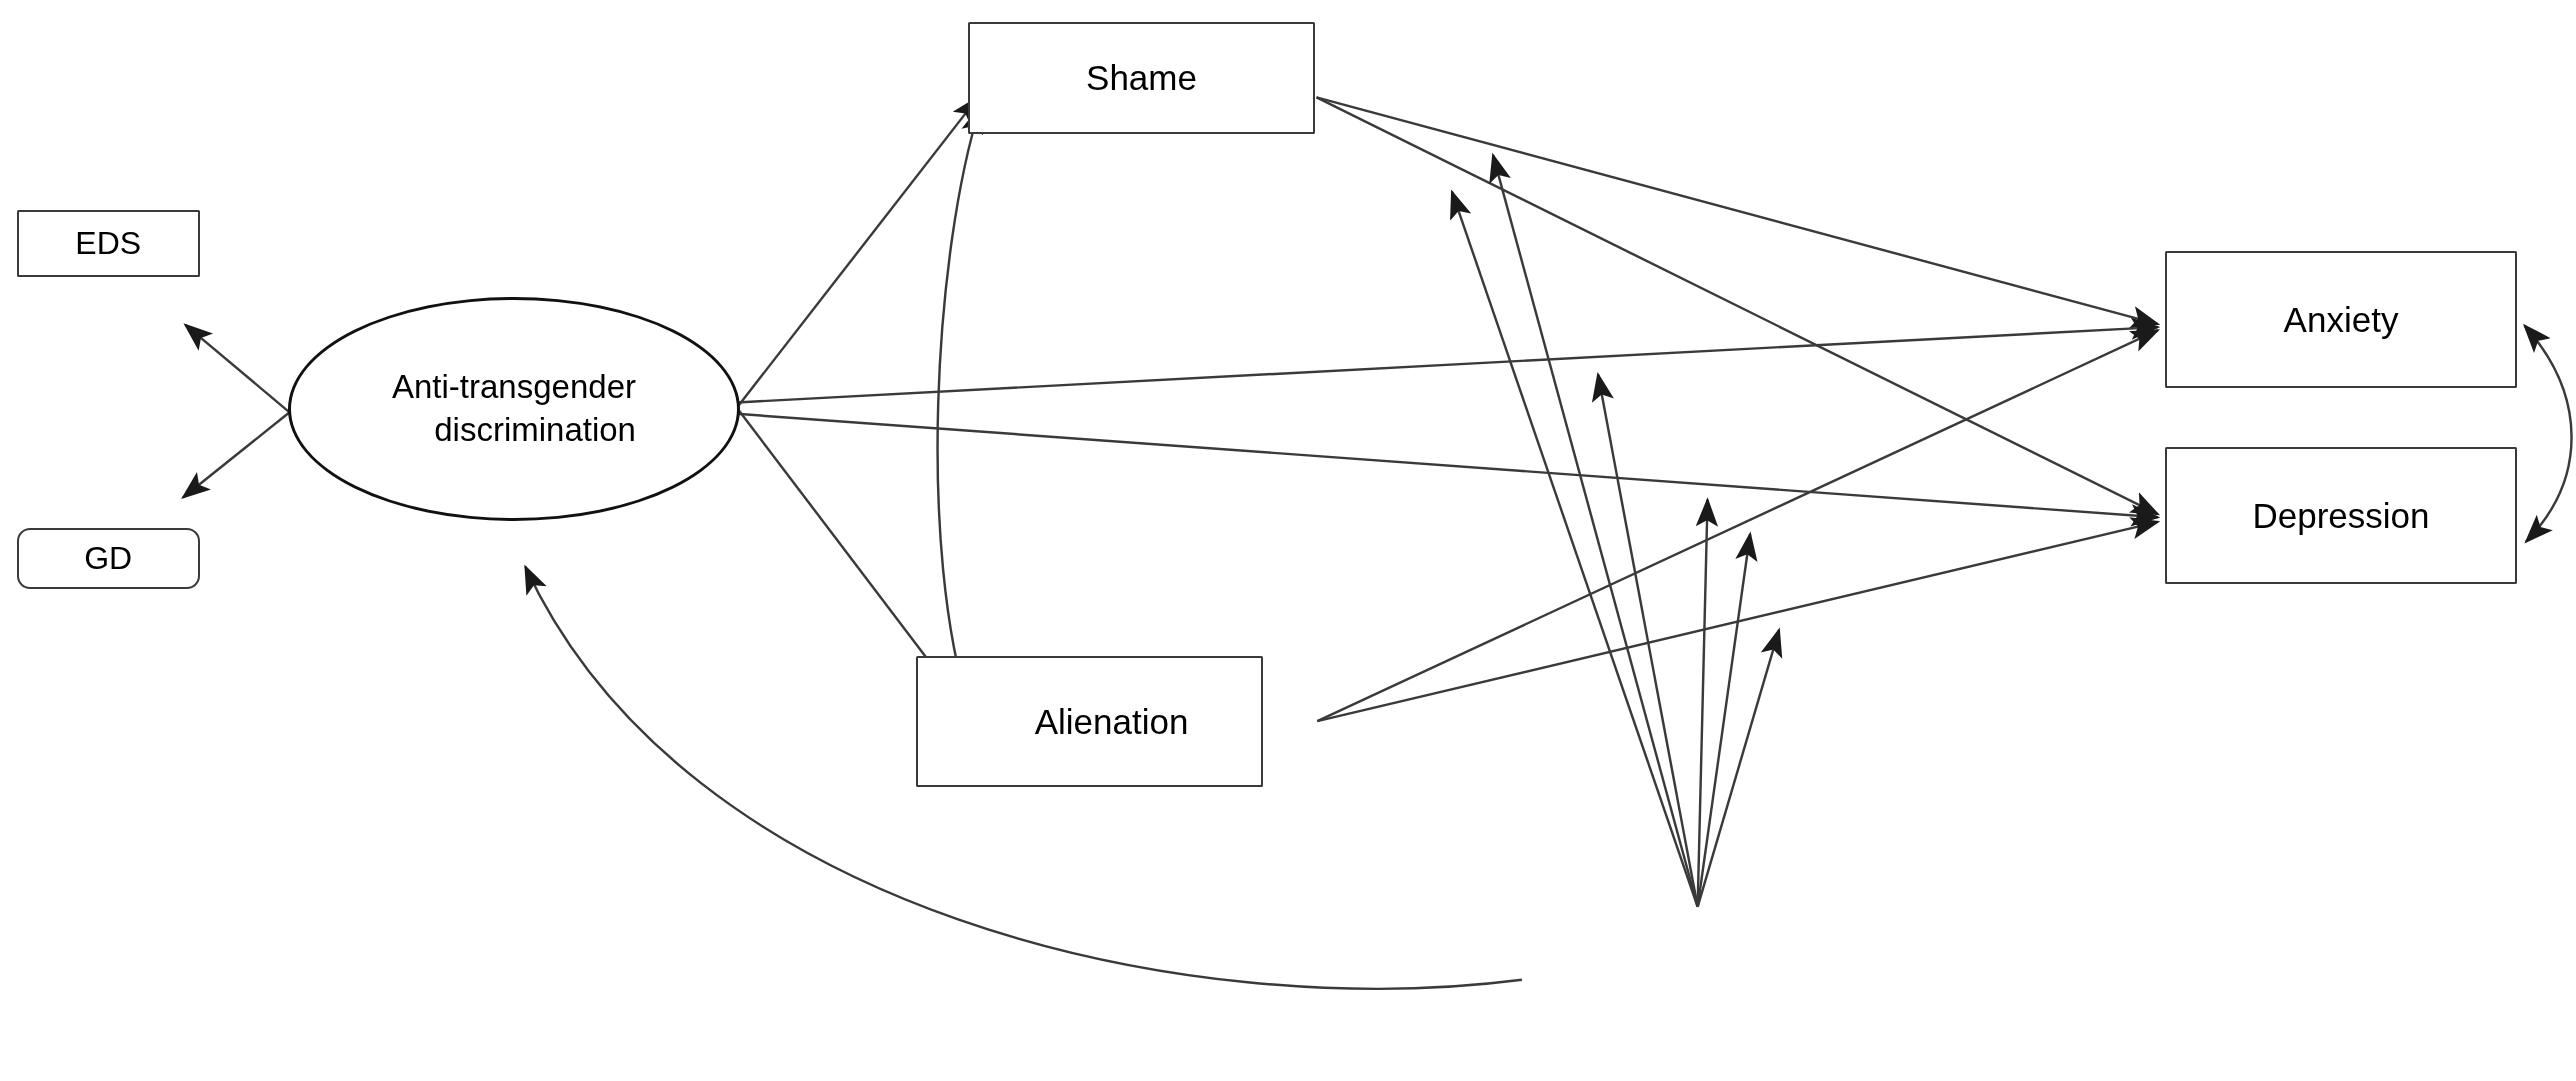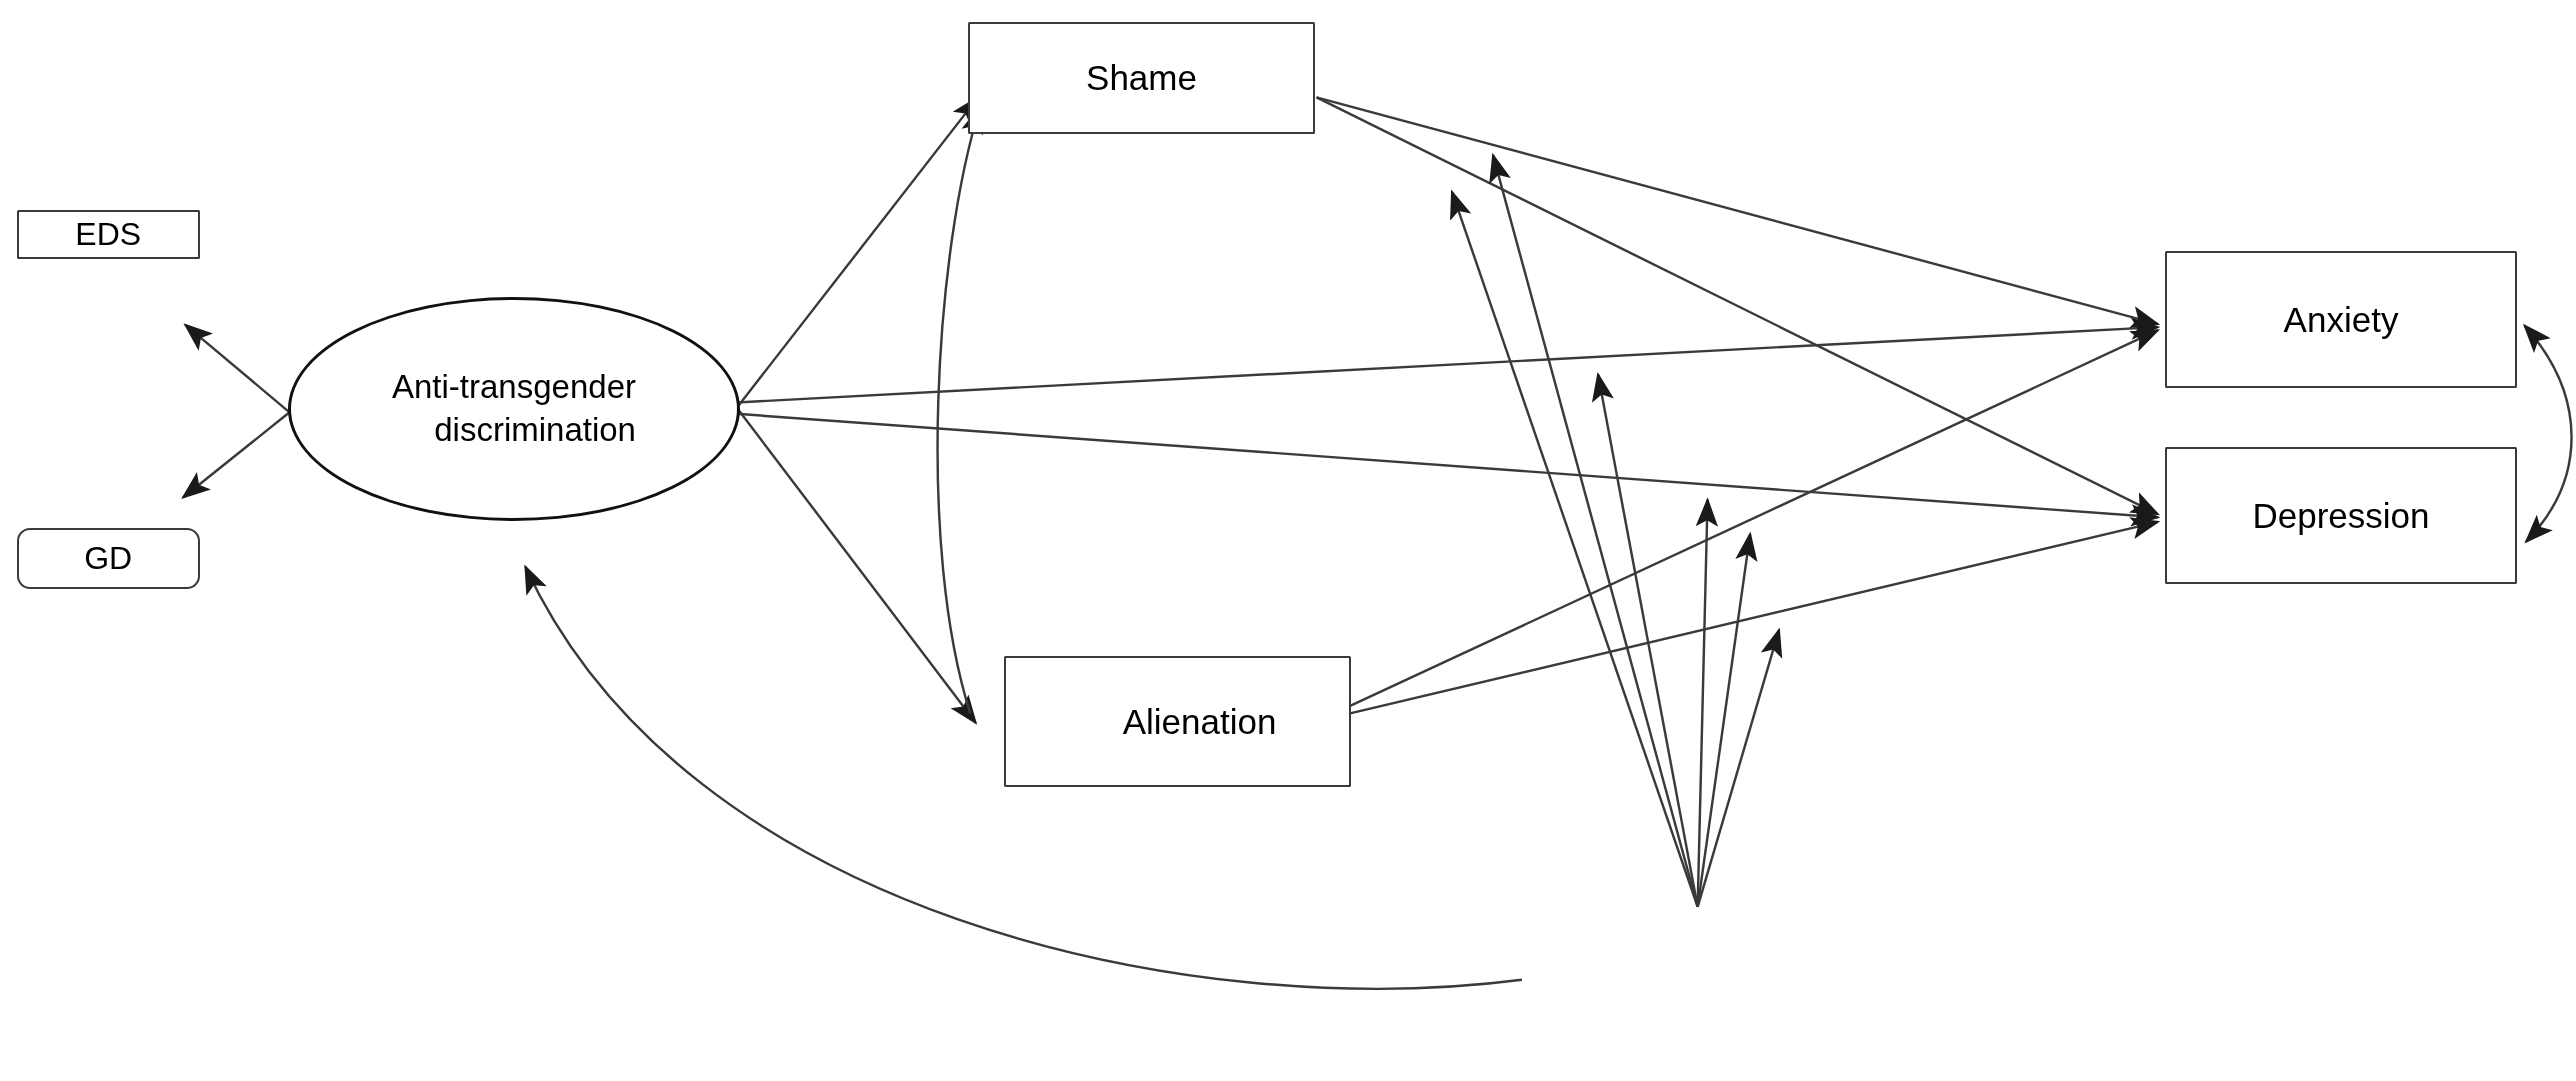--- a/index.html
+++ b/index.html
@@ -99,38 +99,38 @@
       <line x1="2231" y1="1192" x2="1908" y2="252" marker-end="url(#ah)"></line>
       <line x1="2231" y1="1192" x2="1962" y2="204" marker-end="url(#ah)"></line>
       <line x1="2231" y1="1192" x2="2100" y2="492" marker-end="url(#ah)"></line>
       <line x1="2231" y1="1192" x2="2244" y2="657" marker-end="url(#ah)"></line>
       <line x1="2231" y1="1192" x2="2300" y2="702" marker-end="url(#ah)"></line>
       <line x1="2231" y1="1192" x2="2338" y2="828" marker-end="url(#ah)"></line>
 
     </g>
   </svg>
 
-  <div class="node node-rect" style="left:16.7px; top:210px; width:183px; height:49px;">
+  <div class="node node-rect" style="left:16.7px; top:210px; width:183px; height:67px;">
     <span class="node-label t-small">EDS</span>
   </div>
 
   <div class="node node-rect" style="left:16.7px; top:528px; width:183px; height:61px;border-radius:13px;">
     <span class="node-label t-small">GD</span>
   </div>
 
   <div class="node node-ellipse" style="left:288px; top:297px; width:452px; height:224px;text-align:right;">
     <span class="node-label t-med">Anti-transgender
 discrimination</span>
   </div>
 
   <div class="node node-rect" style="left:968px; top:22px; width:347px; height:112px;">
     <span class="node-label t-big">Shame</span>
   </div>
 
-  <div class="node node-rect" style="left:1004px; top:656px; width:347px; height:131px;padding-left:44px;">
+  <div class="node node-rect" style="left:916px; top:656px; width:347px; height:131px;padding-left:44px;">
     <span class="node-label t-big">Alienation</span>
   </div>
 
 
   <div class="node node-rect" style="left:2165px; top:251px; width:352px; height:137px;">
     <span class="node-label t-big">Anxiety</span>
   </div>
 
   <div class="node node-rect" style="left:2165px; top:447px; width:352px; height:137px;">
     <span class="node-label t-big">Depression</span>

